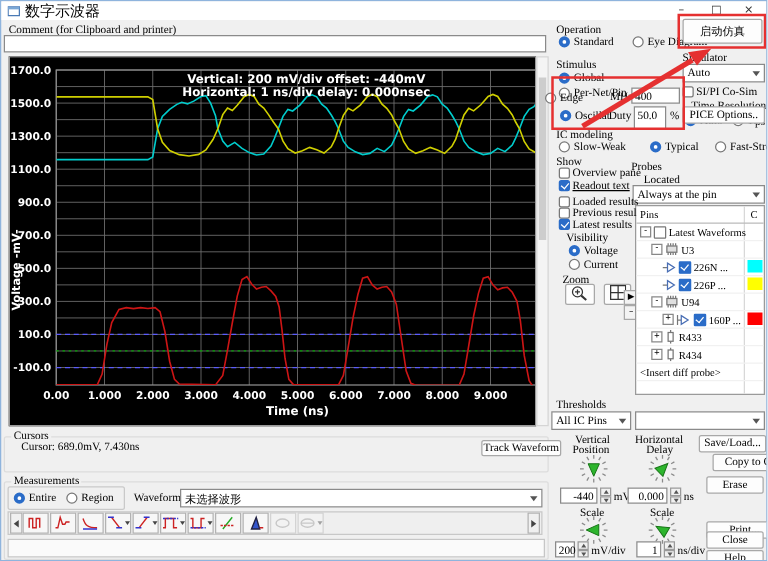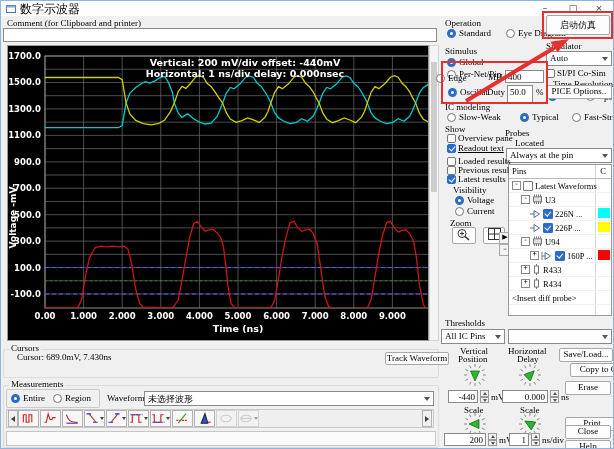--- a/index.html
+++ b/index.html
@@ -514,21 +514,21 @@
         <line x1="8.1" y1="8.0" x2="5.5" y2="6.5" stroke="#8a8a8a" stroke-width="1"></line>
         <line x1="11.0" y1="5.1" x2="9.5" y2="2.5" stroke="#8a8a8a" stroke-width="1"></line>
         <line x1="15.0" y1="4.0" x2="15.0" y2="1.0" stroke="#8a8a8a" stroke-width="1"></line>
         <line x1="19.0" y1="5.1" x2="20.5" y2="2.5" stroke="#8a8a8a" stroke-width="1"></line>
         <line x1="21.9" y1="8.0" x2="24.5" y2="6.5" stroke="#8a8a8a" stroke-width="1"></line>
         <g transform="translate(15,12) rotate(180)">
           <polygon points="6,0 -4,-4.5 -4,4.5" fill="#2db52d" stroke="#177517" stroke-width="0.8"></polygon>
         </g>
       </svg></div>
   <div class="spin" style="left:443px;top:432px">
-    <span class="val" style="width:42px">200</span>
+    <span class="val" style="width:16px">200</span>
     <span class="arrows">
         <b class="up"></b>
         <b class="dn"></b>
       </span>
     <span>mV/div</span>
   </div>
 
   <span class="lbl" style="left:507px;top:345px">Horizontal</span>
   <span class="lbl" style="left:516px;top:353px">Delay</span>
   <div class="knob" style="left:514px;top:362px"><svg width="30" height="24" viewBox="0 0 30 24">
@@ -542,21 +542,21 @@
         <line x1="8.1" y1="8.0" x2="5.5" y2="6.5" stroke="#8a8a8a" stroke-width="1"></line>
         <line x1="11.0" y1="5.1" x2="9.5" y2="2.5" stroke="#8a8a8a" stroke-width="1"></line>
         <line x1="15.0" y1="4.0" x2="15.0" y2="1.0" stroke="#8a8a8a" stroke-width="1"></line>
         <line x1="19.0" y1="5.1" x2="20.5" y2="2.5" stroke="#8a8a8a" stroke-width="1"></line>
         <line x1="21.9" y1="8.0" x2="24.5" y2="6.5" stroke="#8a8a8a" stroke-width="1"></line>
         <g transform="translate(15,12) rotate(-45)">
           <polygon points="6,0 -4,-4.5 -4,4.5" fill="#2db52d" stroke="#177517" stroke-width="0.8"></polygon>
         </g>
       </svg></div>
   <div class="spin" style="left:501px;top:389px">
-    <span class="val" style="width:46px">0.000</span>
+    <span class="val" style="width:32px">0.000</span>
     <span class="arrows">
         <b class="up"></b>
         <b class="dn"></b>
       </span>
     <span>ns</span>
   </div>
   <span class="lbl" style="left:519px;top:404px">Scale</span>
   <div class="knob" style="left:514px;top:411px"><svg width="30" height="24" viewBox="0 0 30 24">
         <line x1="23.0" y1="12.0" x2="26.0" y2="12.0" stroke="#8a8a8a" stroke-width="1"></line>
         <line x1="21.9" y1="16.0" x2="24.5" y2="17.5" stroke="#8a8a8a" stroke-width="1"></line>

